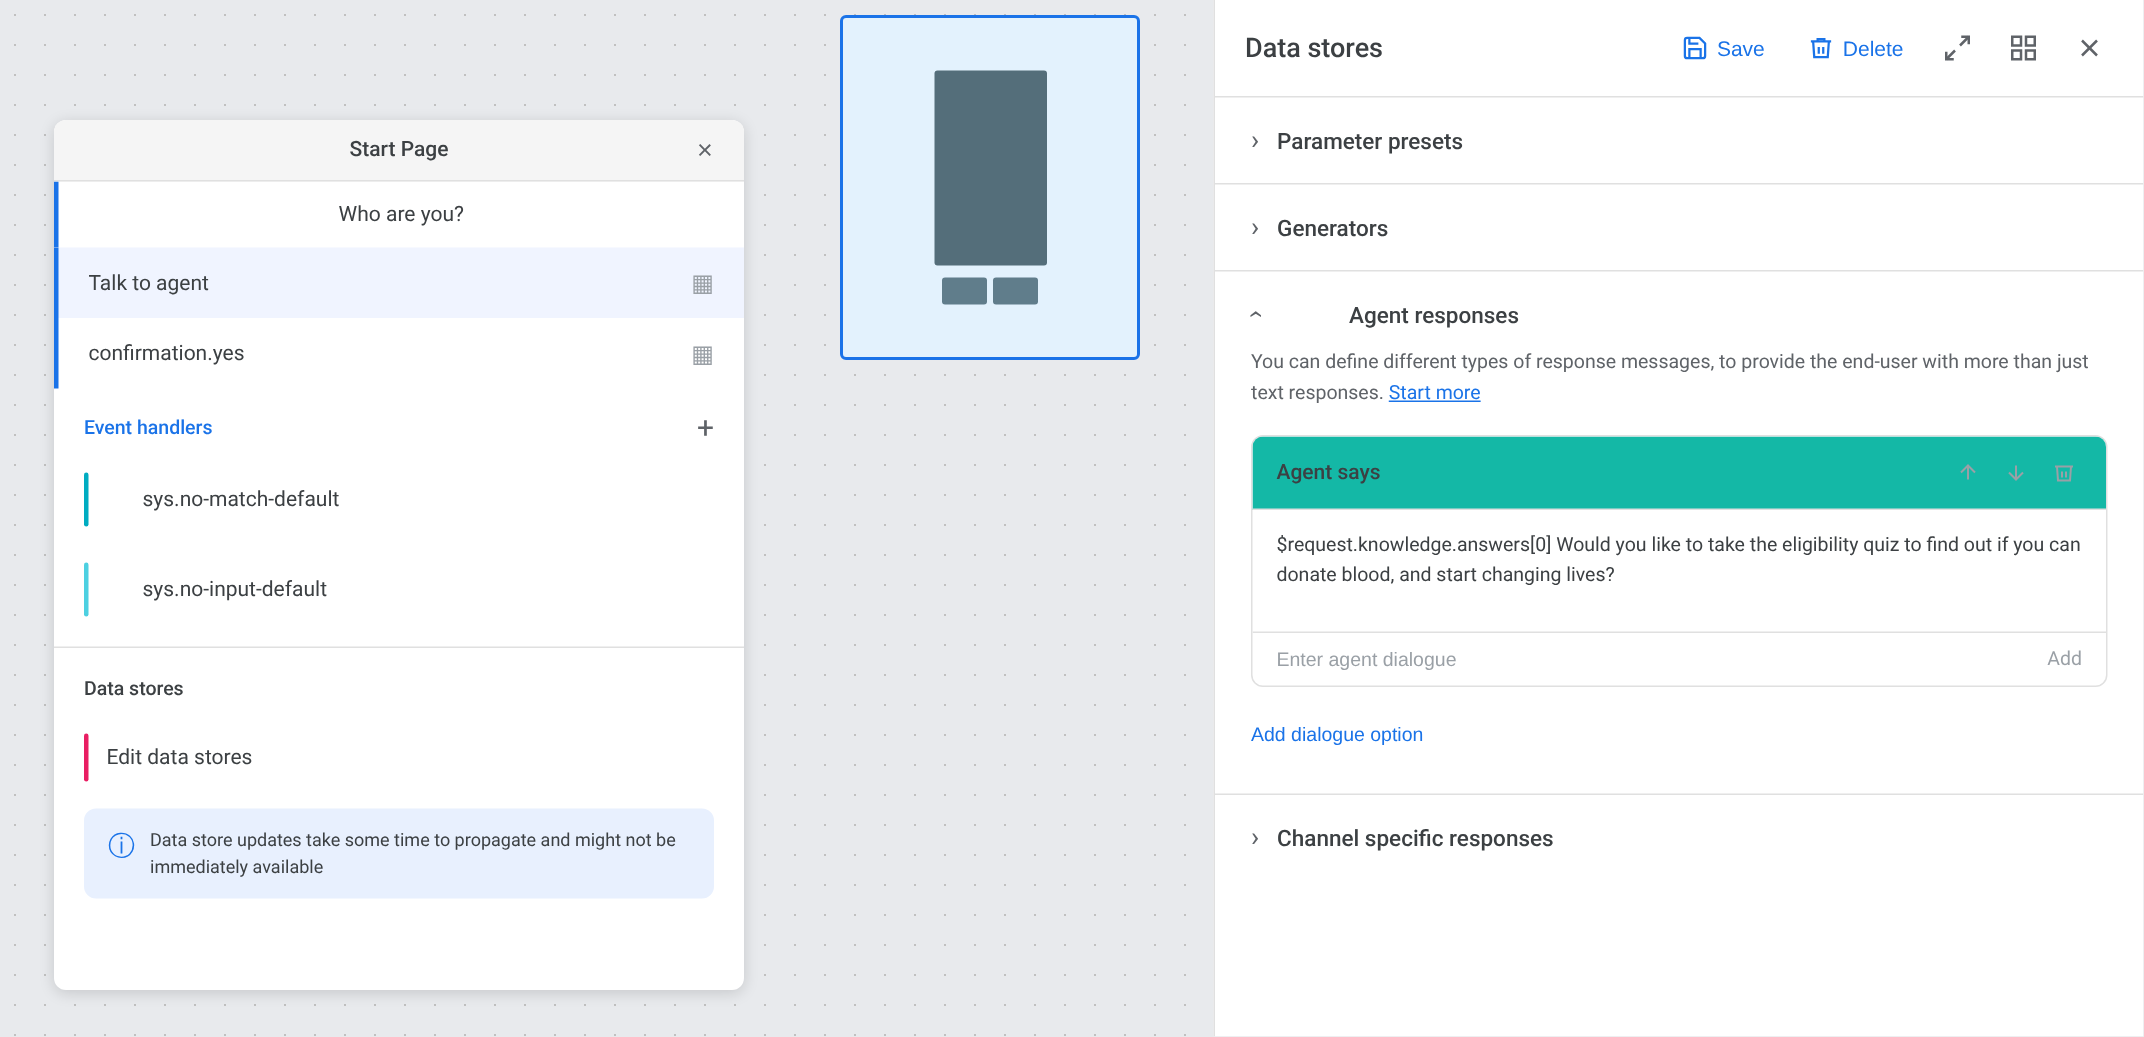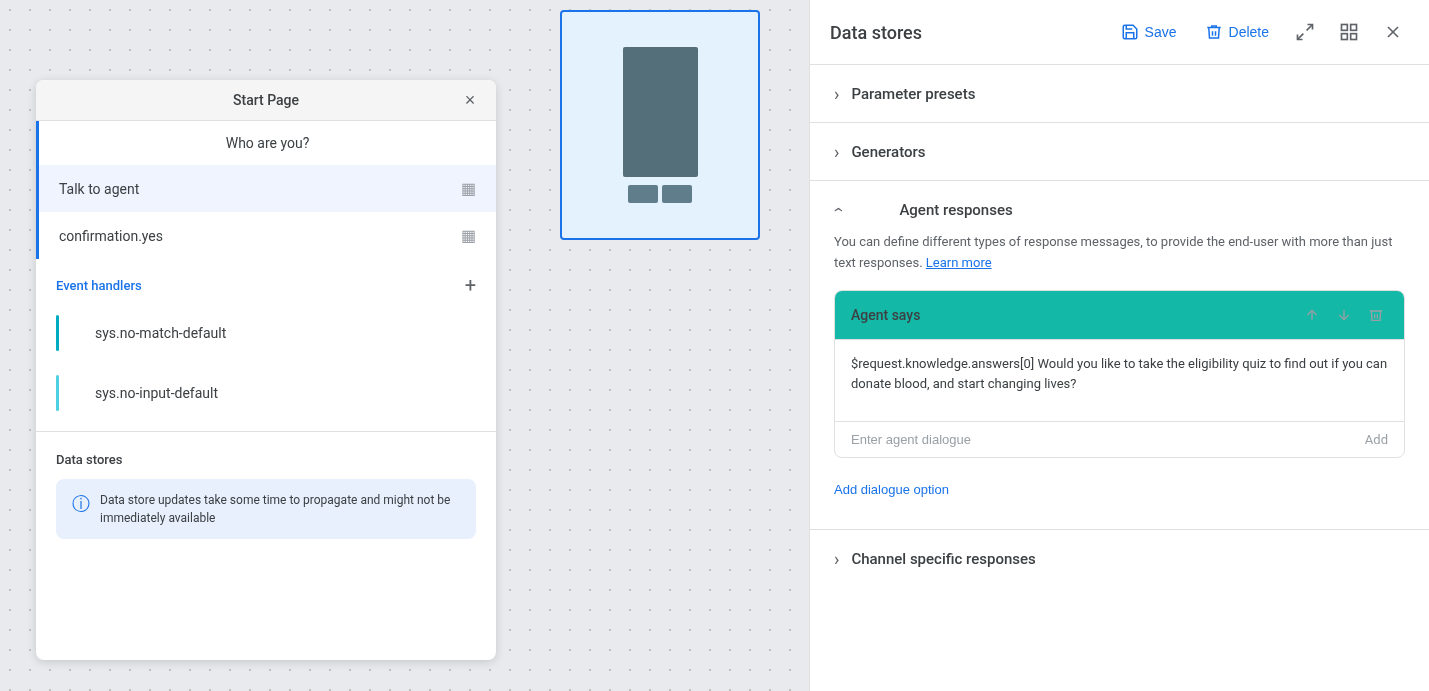--- a/index.html
+++ b/index.html
@@ -483,20 +483,24 @@
     </div>
     <div class="event-item">
       <div class="event-border" style="background: #4dd0e1;"></div>
       <span class="event-text">sys.no-input-default</span>
     </div>
 
     <div class="divider"></div>
 
     <div class="data-stores-section">
       <div class="data-stores-title">Data stores</div>
+      <div class="edit-data-stores">
+        <div class="pink-border"></div>
+        <span class="edit-text">Edit data stores</span>
+      </div>
       <div class="info-box">
         <span class="info-icon">ⓘ</span>
         <span class="info-text">Data store updates take some time to propagate and might not be immediately available</span>
       </div>
     </div>
   </div>
 </div>
 
 <div class="canvas-preview">
   <div class="canvas-node">
@@ -566,21 +570,21 @@
 
     <div class="agent-responses-section">
       <div class="agent-responses-header">
         <span class="chevron" style="transform: rotate(-90deg); display: inline-block;">›</span>
         <span class="agent-responses-title">Agent responses</span>
       </div>
 
       <p class="description-text">
         <span>You can define different types of response messages, to provide the end-user with more than just text responses.</span>
         <span> </span>
-        <a class="learn-more-link">Learn more</a>
+        <a class="learn-more-link">Start more</a>
       </p>
 
       <div class="agent-says-card">
         <div class="agent-says-header">
           <span class="agent-says-title">Agent says</span>
           <div class="agent-says-actions">
             <button class="action-icon-btn">
               <svg width="16" height="16" viewBox="0 0 24 24" fill="none" stroke="currentColor" stroke-width="2">
                 <line x1="12" y1="19" x2="12" y2="5"></line>
                 <polyline points="5 12 12 5 19 12"></polyline>

